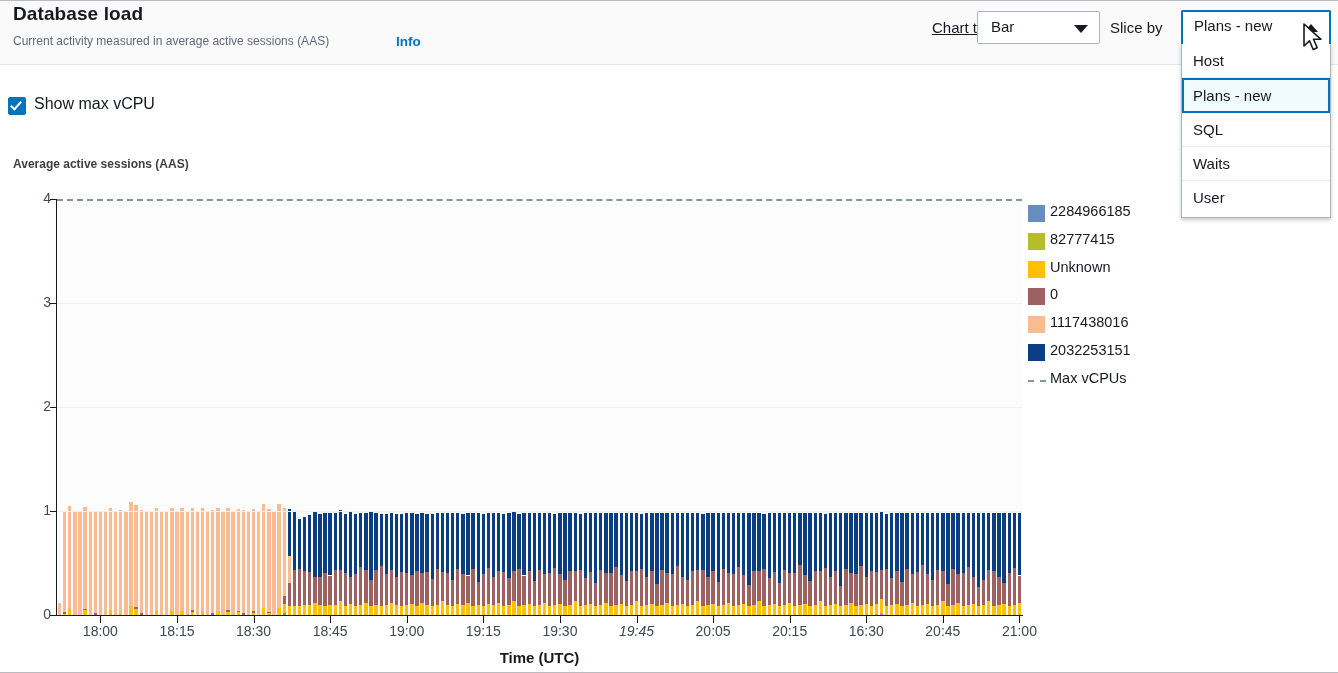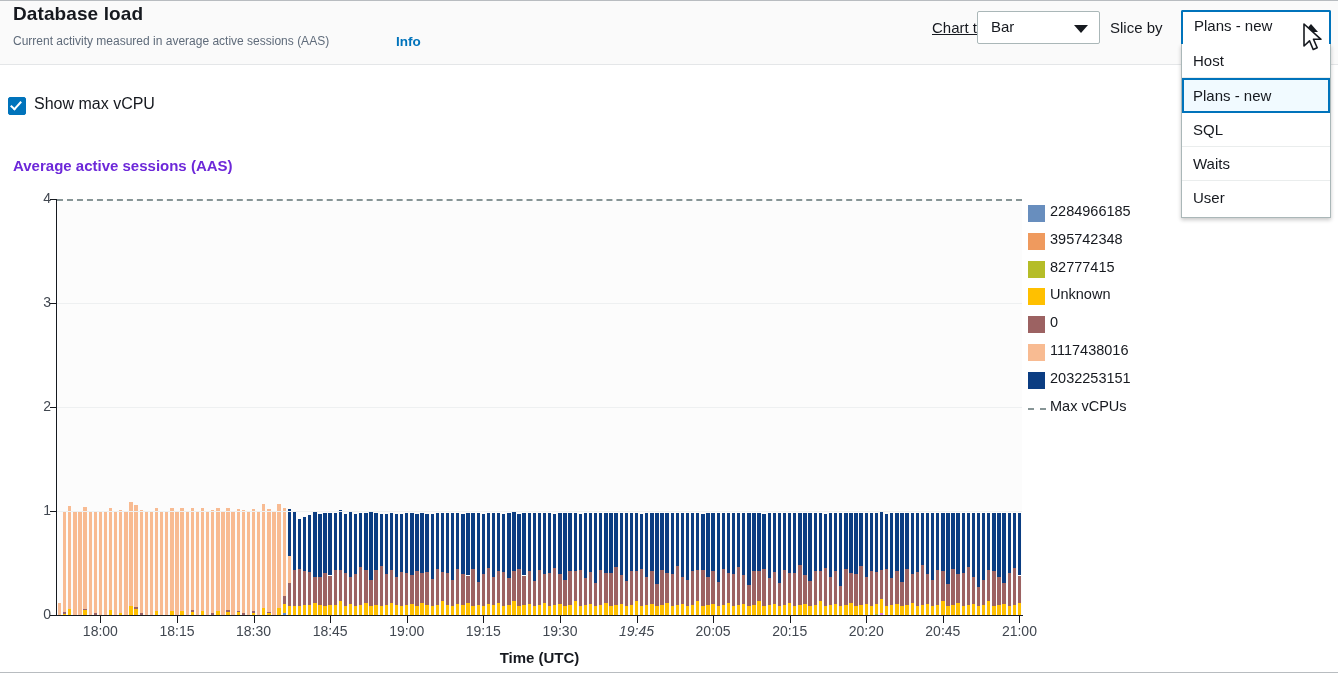--- a/index.html
+++ b/index.html
@@ -124,21 +124,21 @@
     transform: rotate(42deg);
   }
   .cb-label {
     position: absolute; left: 34px; top: 30px;
     font-size: 16px; color: #16191f; cursor: pointer;
   }
 
   
   .chart-title {
     position: absolute; left: 13px; top: 156px;
-    font-size: 15px; font-weight: bold; color: #6d28d9;
+    font-size: 12px; font-weight: bold; color: #404040;
   }
   #plot {
     position: absolute;
     left: 57px; top: 198px;
     width: 965px; height: 416px;
     background: #fcfcfc;
   }
   .gridline { position: absolute; left: 0; width: 965px; height: 1px; background: #eef0f1; }
   .maxline {
     position: absolute; left: 0; top: 0; width: 965px; height: 0;
@@ -1166,37 +1166,33 @@
       <div class="xtick-label" style="left: 448.336px;">19:15</div>
       <div class="xtick-mark" style="left: 559.923px;"></div>
       <div class="xtick-label" style="left: 524.923px;">19:30</div>
       <div class="xtick-mark" style="left: 636.511px;"></div>
       <div class="xtick-label" style="left: 601.511px; font-style: italic;">19:45</div>
       <div class="xtick-mark" style="left: 713.098px;"></div>
       <div class="xtick-label" style="left: 678.098px;">20:05</div>
       <div class="xtick-mark" style="left: 789.685px;"></div>
       <div class="xtick-label" style="left: 754.685px;">20:15</div>
       <div class="xtick-mark" style="left: 866.272px;"></div>
-      <div class="xtick-label" style="left: 831.272px;">20:20</div>
+      <div class="xtick-label" style="left: 831.272px;">16:30</div>
       <div class="xtick-mark" style="left: 942.86px;"></div>
       <div class="xtick-label" style="left: 907.86px;">20:45</div>
       <div class="xtick-mark" style="left: 1019.45px;"></div>
       <div class="xtick-label" style="left: 984.447px;">21:00</div>
     </div>
 
   <div class="xaxis-title">Time (UTC)</div>
 
   <div id="legend">
       <div class="lg-row">
         <span class="lg-swatch" style="background: rgb(104, 142, 190);"></span>
         <span class="lg-text">2284966185</span>
-      </div>
-      <div class="lg-row">
-        <span class="lg-swatch" style="background: rgb(239, 154, 94);"></span>
-        <span class="lg-text">395742348</span>
       </div>
       <div class="lg-row">
         <span class="lg-swatch" style="background: rgb(181, 189, 40);"></span>
         <span class="lg-text">82777415</span>
       </div>
       <div class="lg-row">
         <span class="lg-swatch" style="background: rgb(255, 192, 0);"></span>
         <span class="lg-text">Unknown</span>
       </div>
       <div class="lg-row">

